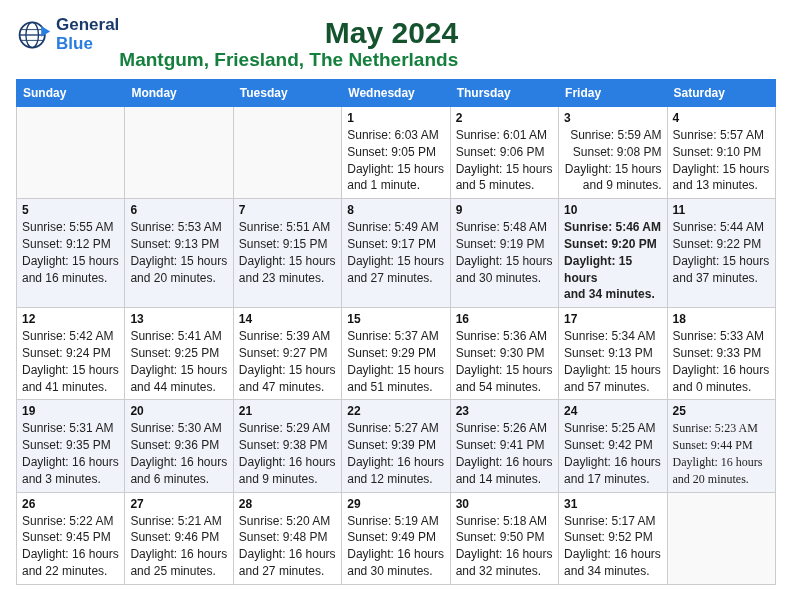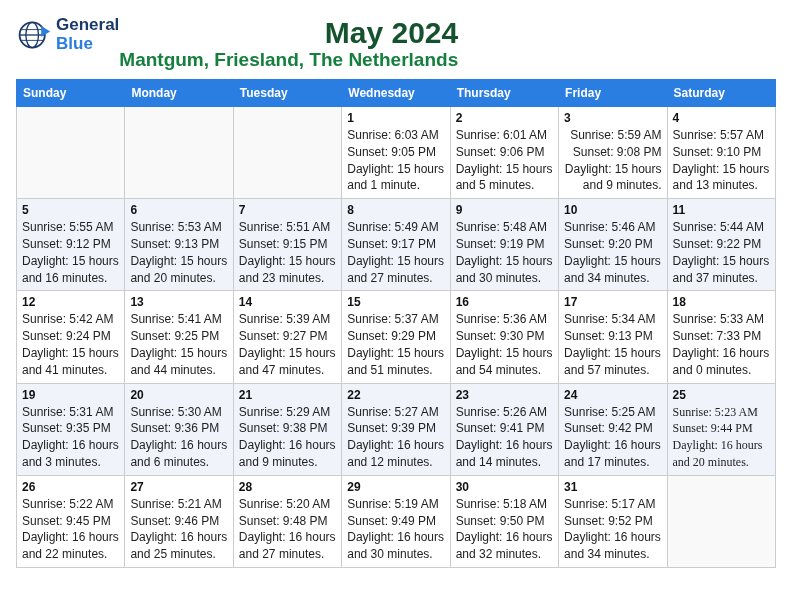--- a/index.html
+++ b/index.html
@@ -182,21 +182,21 @@
         </td>
         <td>
           <div class="day-num">9</div>
           <div class="day-info" style="white-space: pre-line;">Sunrise: 5:48 AM
 Sunset: 9:19 PM
 Daylight: 15 hours
 and 30 minutes.</div>
         </td>
         <td>
           <div class="day-num">10</div>
-          <div class="day-info" style="white-space: pre-line;">Sunrise: 5:46 AM
+          <div class="day-info" style="white-space: pre-line; font-weight: bold;">Sunrise: 5:46 AM
 Sunset: 9:20 PM
 Daylight: 15 hours
 and 34 minutes.</div>
         </td>
         <td>
           <div class="day-num">11</div>
           <div class="day-info" style="white-space: pre-line;">Sunrise: 5:44 AM
 Sunset: 9:22 PM
 Daylight: 15 hours
 and 37 minutes.</div>
@@ -241,21 +241,21 @@
         <td>
           <div class="day-num">17</div>
           <div class="day-info" style="white-space: pre-line;">Sunrise: 5:34 AM
 Sunset: 9:13 PM
 Daylight: 15 hours
 and 57 minutes.</div>
         </td>
         <td>
           <div class="day-num">18</div>
           <div class="day-info" style="white-space: pre-line;">Sunrise: 5:33 AM
-Sunset: 7:33 PM
+Sunset: 9:33 PM
 Daylight: 16 hours
 and 0 minutes.</div>
         </td>
       </tr>
       <tr>
         <td>
           <div class="day-num">19</div>
           <div class="day-info" style="white-space: pre-line;">Sunrise: 5:31 AM
 Sunset: 9:35 PM
 Daylight: 16 hours

